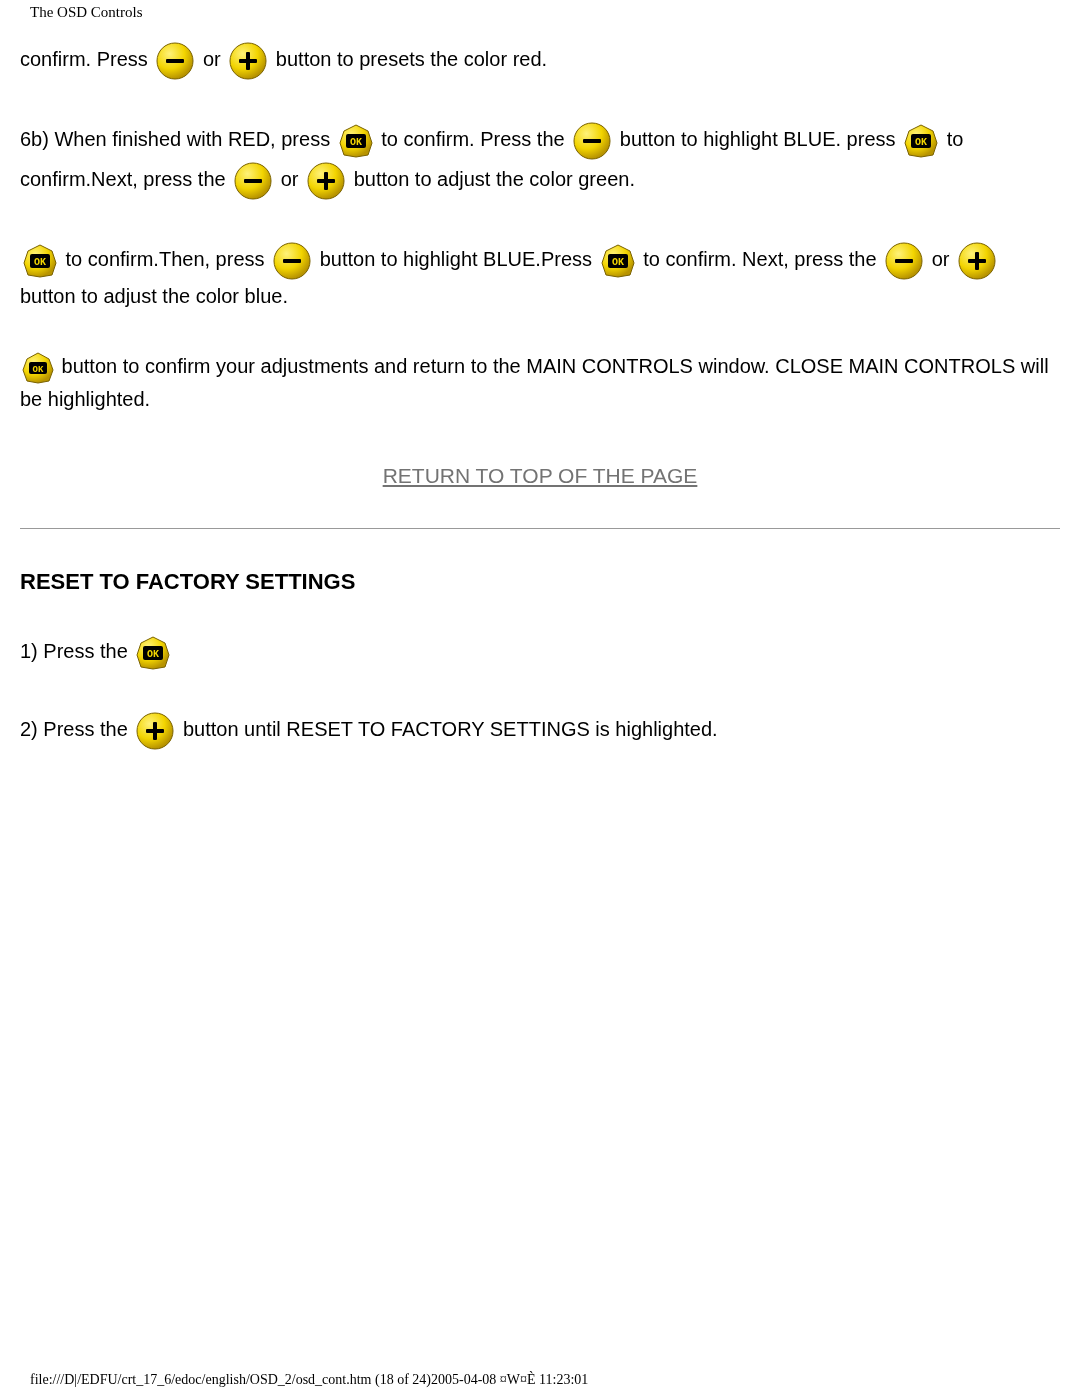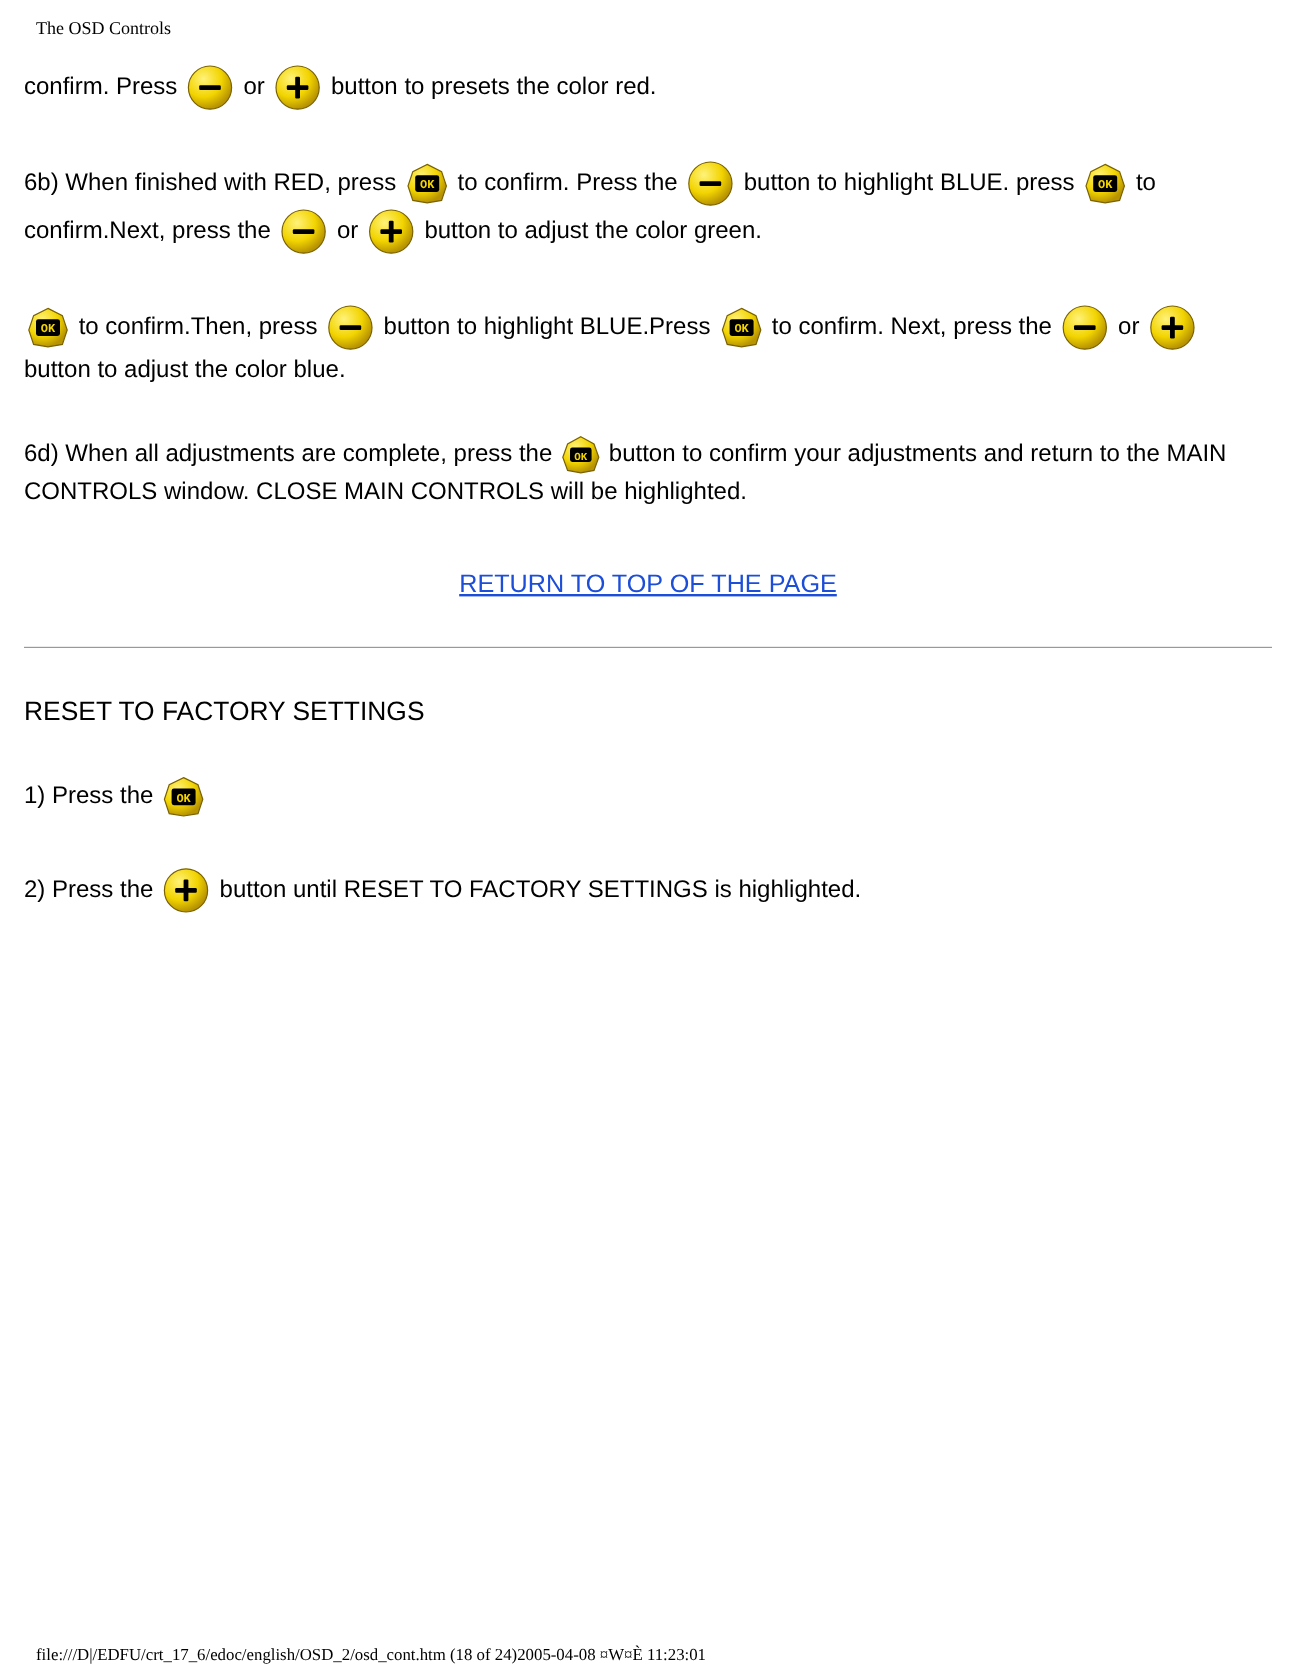--- a/index.html
+++ b/index.html
@@ -7,51 +7,51 @@
     padding: 0;
     font-family: Arial, Helvetica, sans-serif;
     font-size: 20px;
     color: #000;
     background: #fff;
     width: 1080px;
   }
   .header {
     font-family: "Times New Roman", serif;
     font-size: 15px;
-    padding: 16px 0 0 30px;
+    padding: 4px 0 0 30px;
   }
   .content {
     padding: 20px 20px 0 20px;
   }
   .para {
     line-height: 1.5;
     margin-bottom: 40px;
   }
   .icon {
     display: inline-block;
     vertical-align: middle;
     margin: 0 2px;
     font-family: Liberation Mono, monospace;
   }
   .link-center {
     text-align: center;
     margin: 50px 0 40px 0;
   }
   .link-center a {
-    color: #1d4ed8;
+    color: #737373;
     font-size: 21px;
   }
   hr.sep {
     border: none;
     border-top: 1px solid #999;
     margin: 0 0 40px 0;
   }
   h2.section {
     font-size: 22px;
-    font-weight: normal;
+    font-weight: bold;
     margin: 0 0 40px 0;
   }
   .footer {
     position: absolute;
     top: 1372px;
     left: 30px;
     font-family: "Times New Roman", serif;
     font-size: 14px;
   }
   svg { display: block; }
@@ -156,21 +156,20 @@
     <span> or </span>
     <span class="icon"><svg width="40" height="40">
           <circle cx="20" cy="20" r="18" fill="url(#gP1)" stroke="#7a6200" stroke-width="1"></circle>
           <rect x="11" y="18" width="18" height="4" rx="1" fill="#000"></rect>
           <rect x="18" y="11" width="4" height="18" rx="1" fill="#000"></rect>
         </svg></span>
     <span>  button to adjust the color blue.</span>
   </div>
 
   <div class="para">
-    <span>6d) When all adjustments are complete, press the </span>
     <span class="icon"><svg width="32" height="32">
           <polygon points="16,1 27,7 31,18 27,29 16,31 5,29 1,18 5,7" fill="url(#gO1)" stroke="#7a6200" stroke-width="1"></polygon>
           <rect x="7" y="10" width="18" height="12" rx="2" fill="#000"></rect>
           <text x="16" y="20" text-anchor="middle" font-size="9" font-weight="bold" fill="#f2d400">OK</text>
         </svg></span>
     <span> button to confirm your adjustments and return to the MAIN CONTROLS window. CLOSE MAIN CONTROLS will be highlighted.</span>
   </div>
 
   <div class="link-center">
     <a href="#">RETURN TO TOP OF THE PAGE</a>

